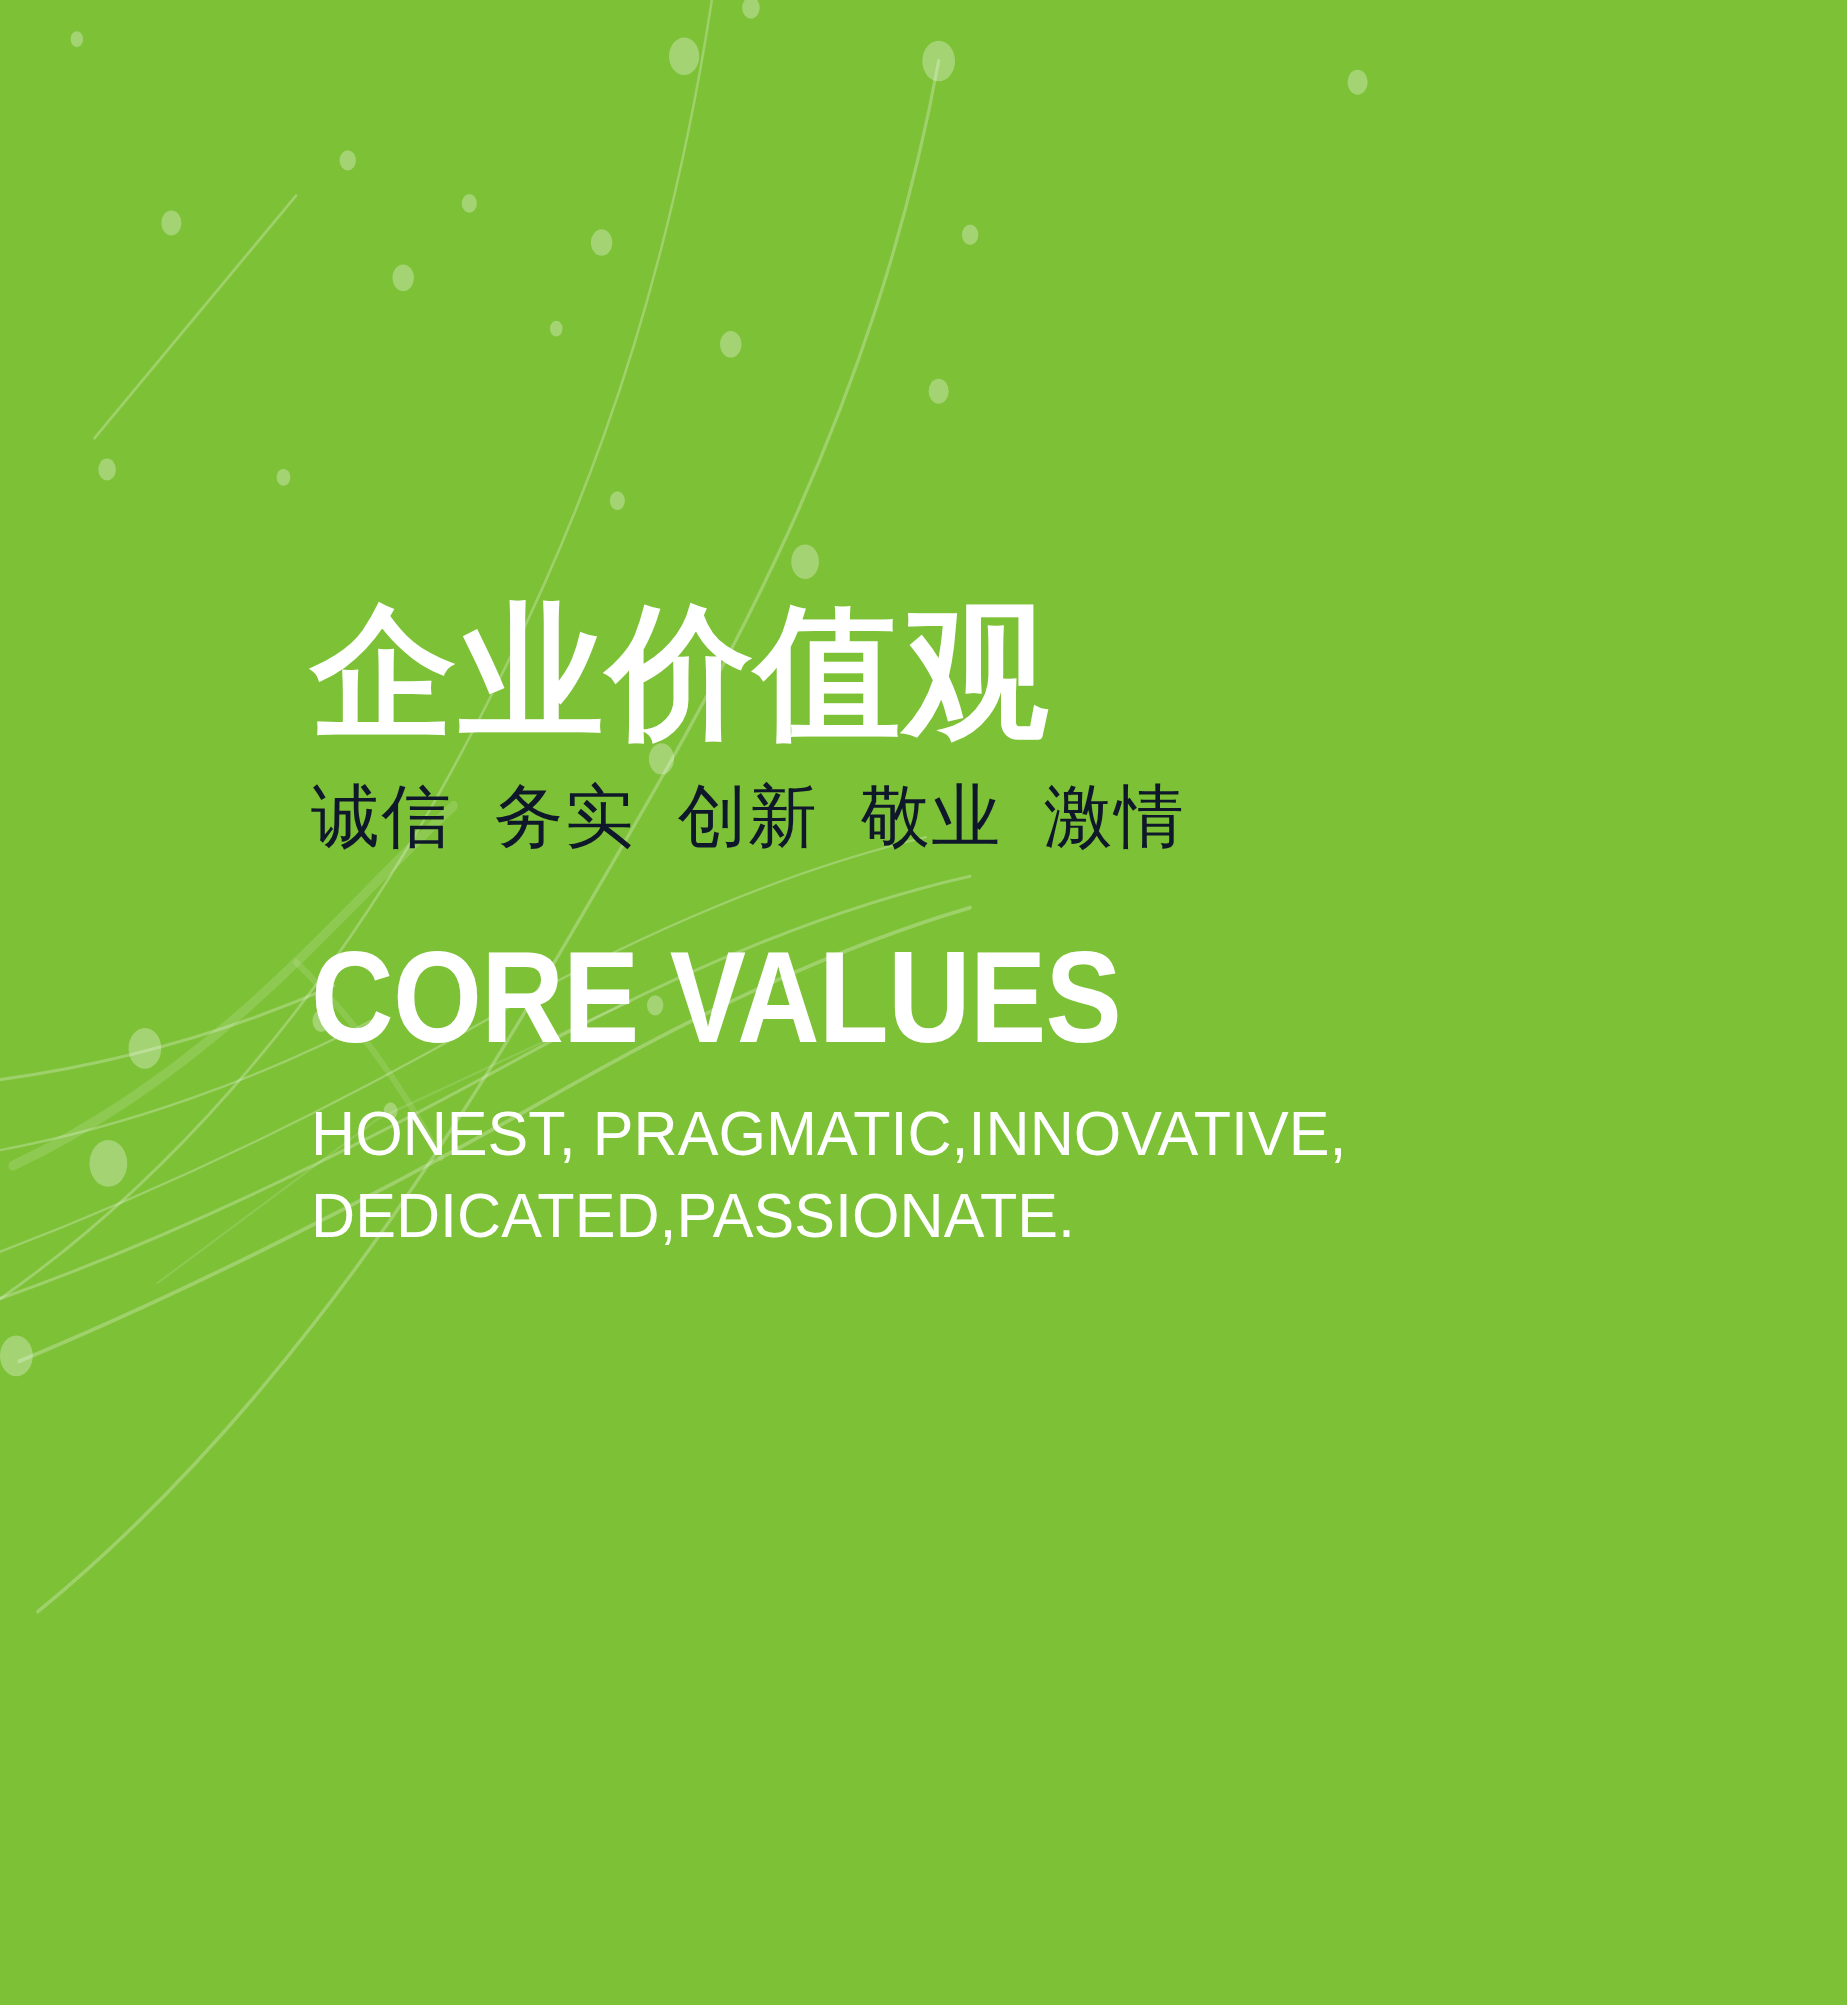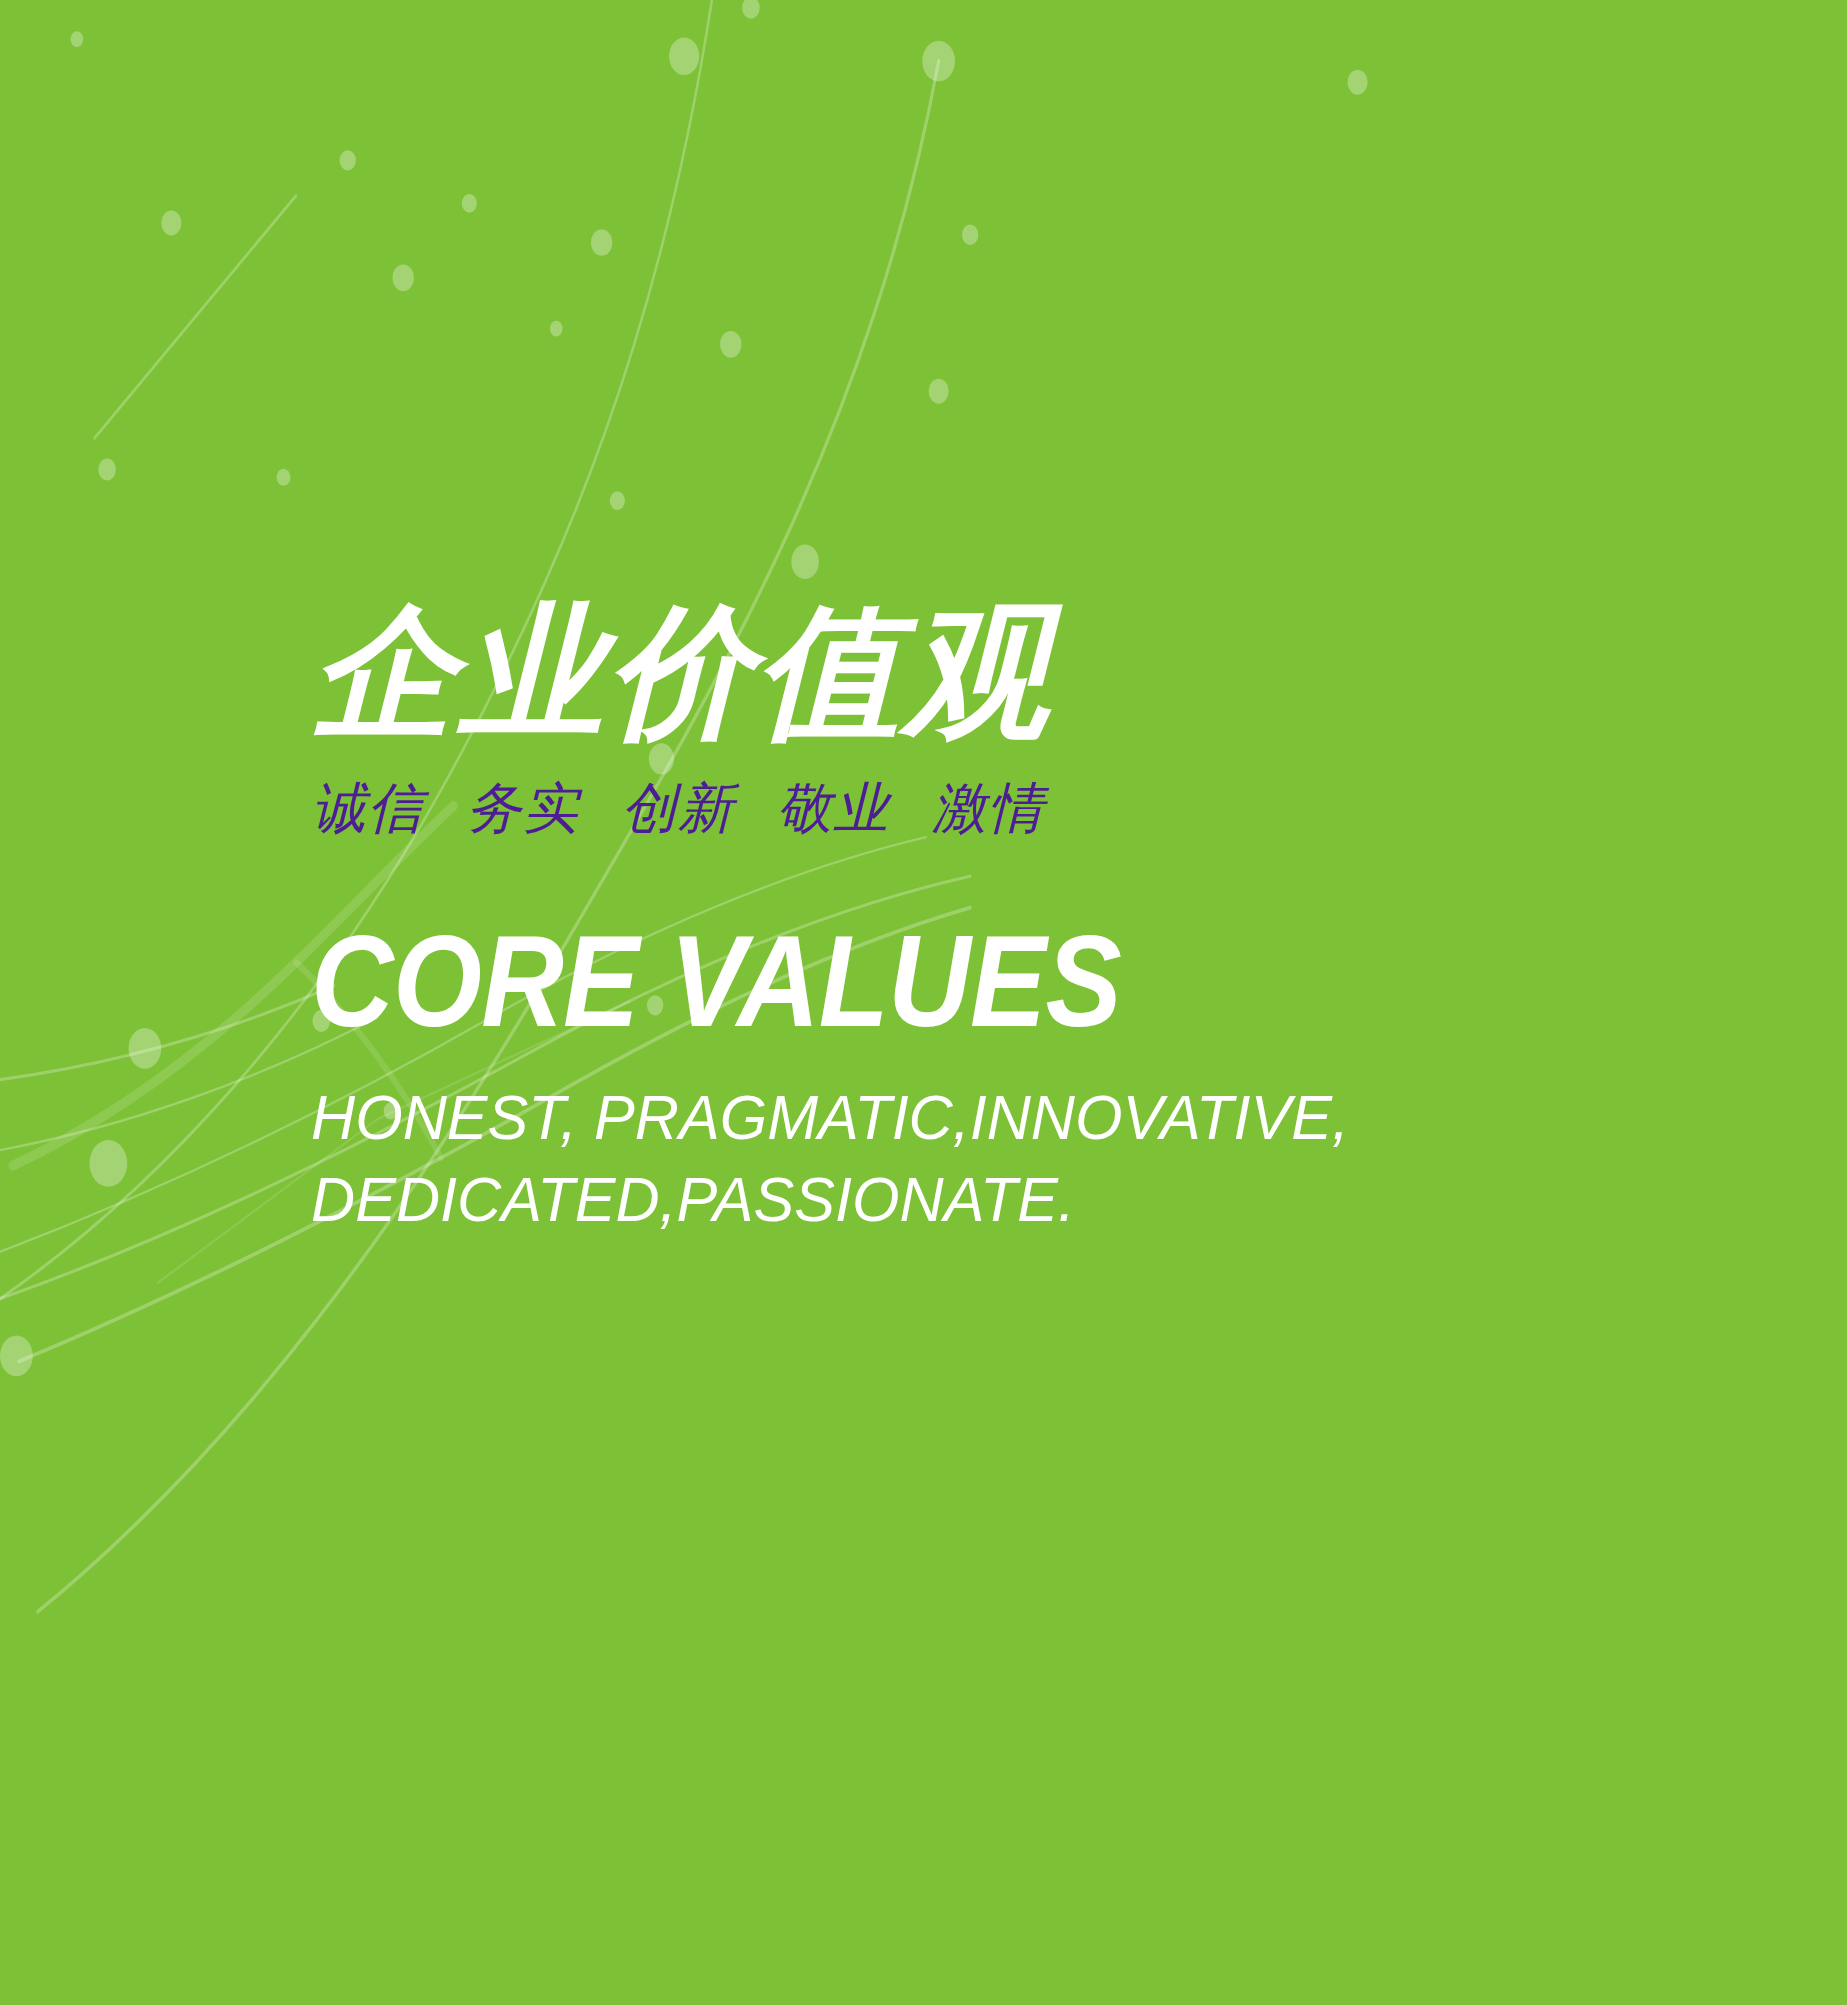--- a/index.html
+++ b/index.html
@@ -9,21 +9,20 @@
     background: #7CC136;
   }
 
   #poster {
     position: relative;
     width: 1488px;
     height: 2006px;
     overflow: hidden;
     background: #7CC136;
     font-family: "Liberation Sans", "DejaVu Sans", sans-serif;
-    font-style: italic;
     -webkit-font-smoothing: antialiased;
   }
 
   
   #bg-network {
     position: absolute;
     inset: 0;
     width: 100%;
     height: 100%;
     display: block;
@@ -43,23 +42,23 @@
     font-family: "DejaVu Sans", "Liberation Sans", sans-serif;
     font-size: 145px;
     font-weight: 700;
     line-height: 1.07;
     letter-spacing: 3.1px;
     white-space: nowrap;
     margin: 0;
   }
 
   .cn-sub {
-    color: #4c1d95;
+    color: #0f172a;
     font-family: "DejaVu Sans", "Liberation Sans", sans-serif;
-    font-size: 55px;
+    font-size: 69px;
     font-weight: 400;
     line-height: 1.18;
     letter-spacing: 1.6px;
     white-space: nowrap;
     margin: 26.6px 0 0 0;
   }
   .cn-sub .gap { display: inline-block; width: 42px; }
 
   .en-title {
     color: #ffffff;

